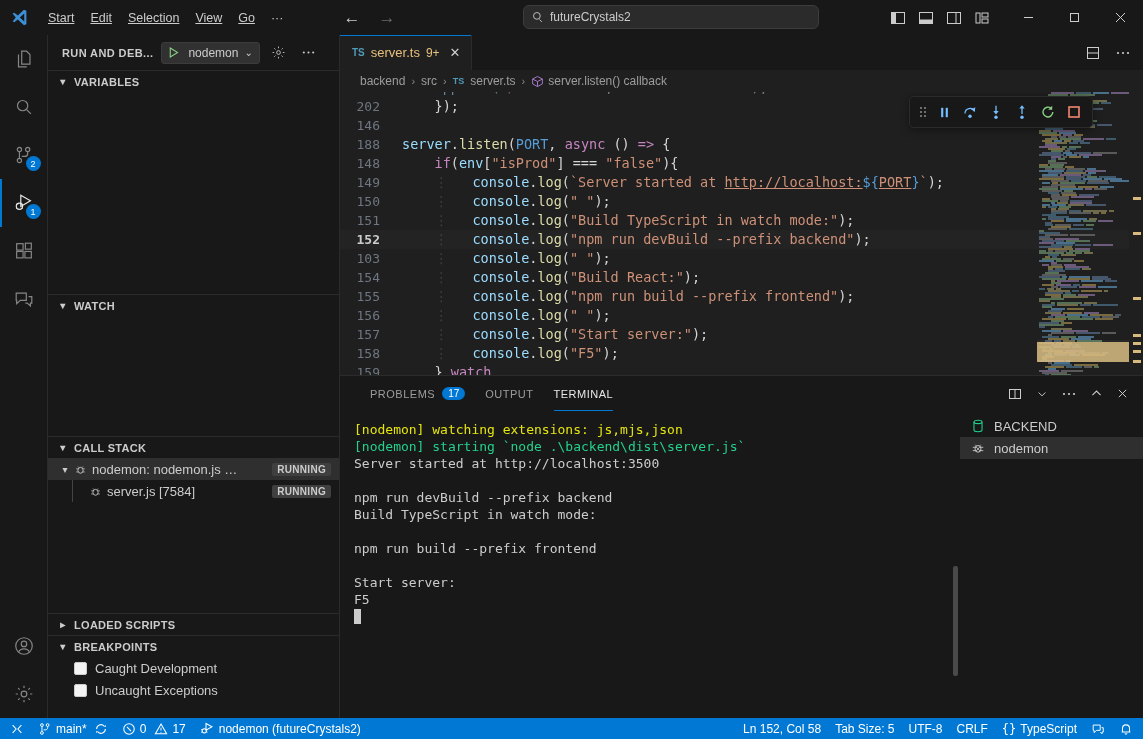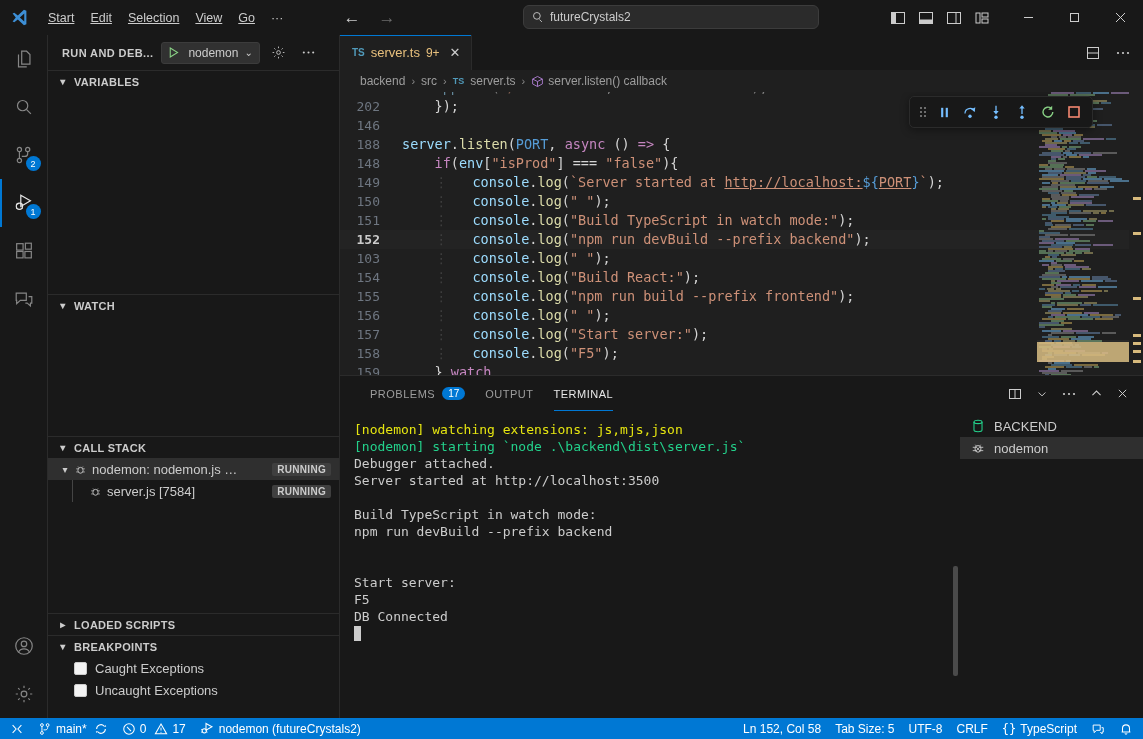--- a/index.html
+++ b/index.html
@@ -435,21 +435,21 @@
       </div>
 
       <div class="section">
         <div class="section-head">
           <span class="twisty">▾</span>
           <span>BREAKPOINTS</span>
         </div>
         <div class="section-body">
           <div class="bp-row">
             <span class="bp-check"></span>
-            <span>Caught Exceptions</span>
+            <span>Caught Development</span>
           </div>
           <div class="bp-row">
             <span class="bp-check"></span>
             <span>Uncaught Exceptions</span>
           </div>
         </div>
       </div>
     </div>
 
     <div class="editorcol">
@@ -1326,30 +1326,29 @@
                   <path stroke="#cccccc" stroke-width="1.2" d="M3.5 3.5 12.5 12.5M12.5 3.5 3.5 12.5"></path>
                 </svg>
             </span>
           </div>
         </div>
 
         <div class="panel-body">
           <div class="terminal">
             <div class="tline t-yellow">[nodemon] watching extensions: js,mjs,json</div>
             <div class="tline t-green">[nodemon] starting `node .\backend\dist\server.js`</div>
-            <div class="tline t-white">Debugger attached.</div>
             <div class="tline t-white">Server started at http://localhost:3500</div>
             <div class="tline t-white">&nbsp;</div>
+            <div class="tline t-white">npm run devBuild --prefix backend</div>
             <div class="tline t-white">Build TypeScript in watch mode:</div>
-            <div class="tline t-white">npm run devBuild --prefix backend</div>
             <div class="tline t-white">&nbsp;</div>
+            <div class="tline t-white">npm run build --prefix frontend</div>
             <div class="tline t-white">&nbsp;</div>
             <div class="tline t-white">Start server:</div>
             <div class="tline t-white">F5</div>
-            <div class="tline t-white">DB Connected</div>
             <div class="tline"><span class="tcursor"></span></div>
             <div class="term-scroll"></div>
           </div>
 
           <div class="termlist">
             <div class="tl-row">
               <span class="tl-ico">
                 <svg width="14" height="14" viewBox="0 0 16 16">
                     <ellipse cx="8" cy="3.4" rx="4.6" ry="1.9" fill="none" stroke="#23d18b" stroke-width="1.2"></ellipse>
                     <path fill="none" stroke="#23d18b" stroke-width="1.2" d="M3.4 3.4v9.2c0 1 2 1.9 4.6 1.9s4.6-.9 4.6-1.9V3.4"></path>

